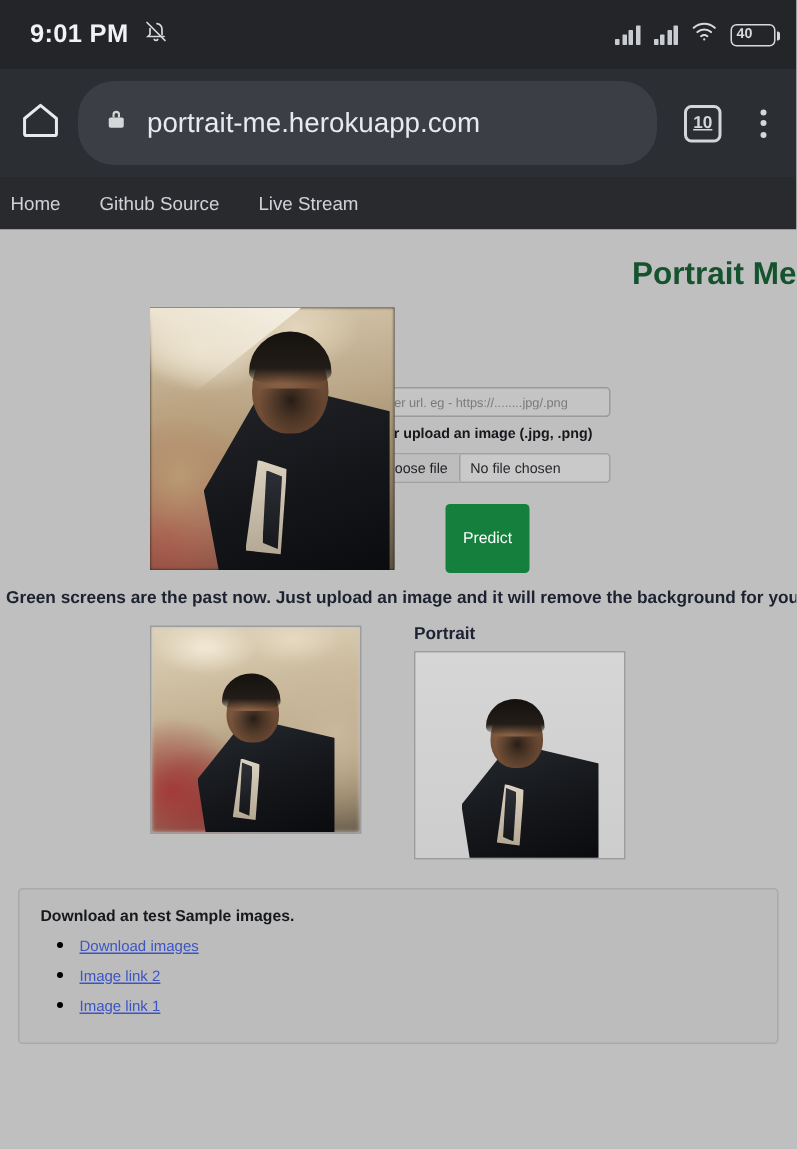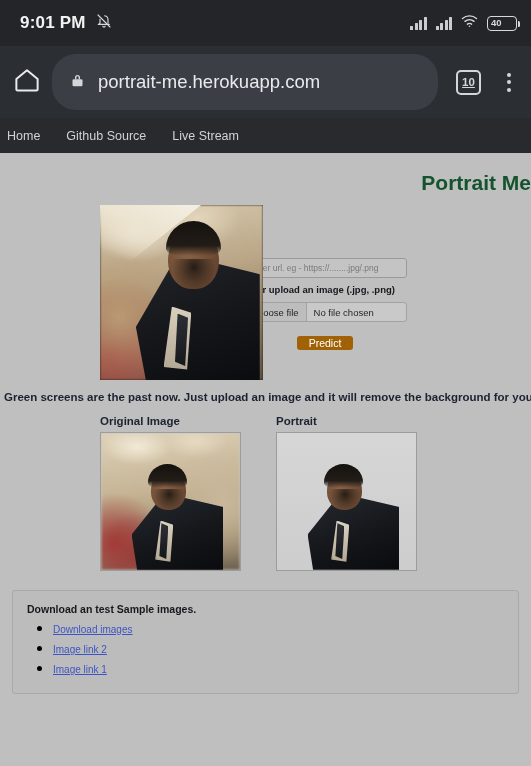--- a/index.html
+++ b/index.html
@@ -218,26 +218,26 @@
     white-space: nowrap;
   }
   .file-name {
     font-size: 9.5px;
     color: #26282c;
     padding: 0 7px;
     display: flex; align-items: center;
   }
   .predict-btn {
     margin-top: 14px;
-    background: #a16207;
+    background: #15803d;
     color: #ffffff;
     border: none;
     border-radius: 3px;
     font-size: 10.5px;
-    padding: 1px 12px;
+    padding: 17px 12px;
     font-family: "Liberation Sans", sans-serif;
     cursor: pointer;
   }
 
   
   .desc {
     font-size: 11.5px;
     font-weight: bold;
     color: #1c2230;
     line-height: 1.38;
@@ -447,21 +447,20 @@
 
       <button class="predict-btn">Predict</button>
     </div>
   </div>
 
   <div class="desc">Green screens are the past now. Just upload an image and it will remove the background for you within 4-5 seconds.</div>
 
   <div class="results">
 
     <div>
-      <div class="res-label">Original Image</div>
       <div class="frame">
         <div class="orig-photo">
           <div class="o-bg"></div>
           <div class="subject">
             <div class="s-suit"></div>
             <div class="s-shirt"></div>
             <div class="s-tie"></div>
             <div class="s-head"></div>
             <div class="s-hair"></div>
             <div class="s-beard"></div>

